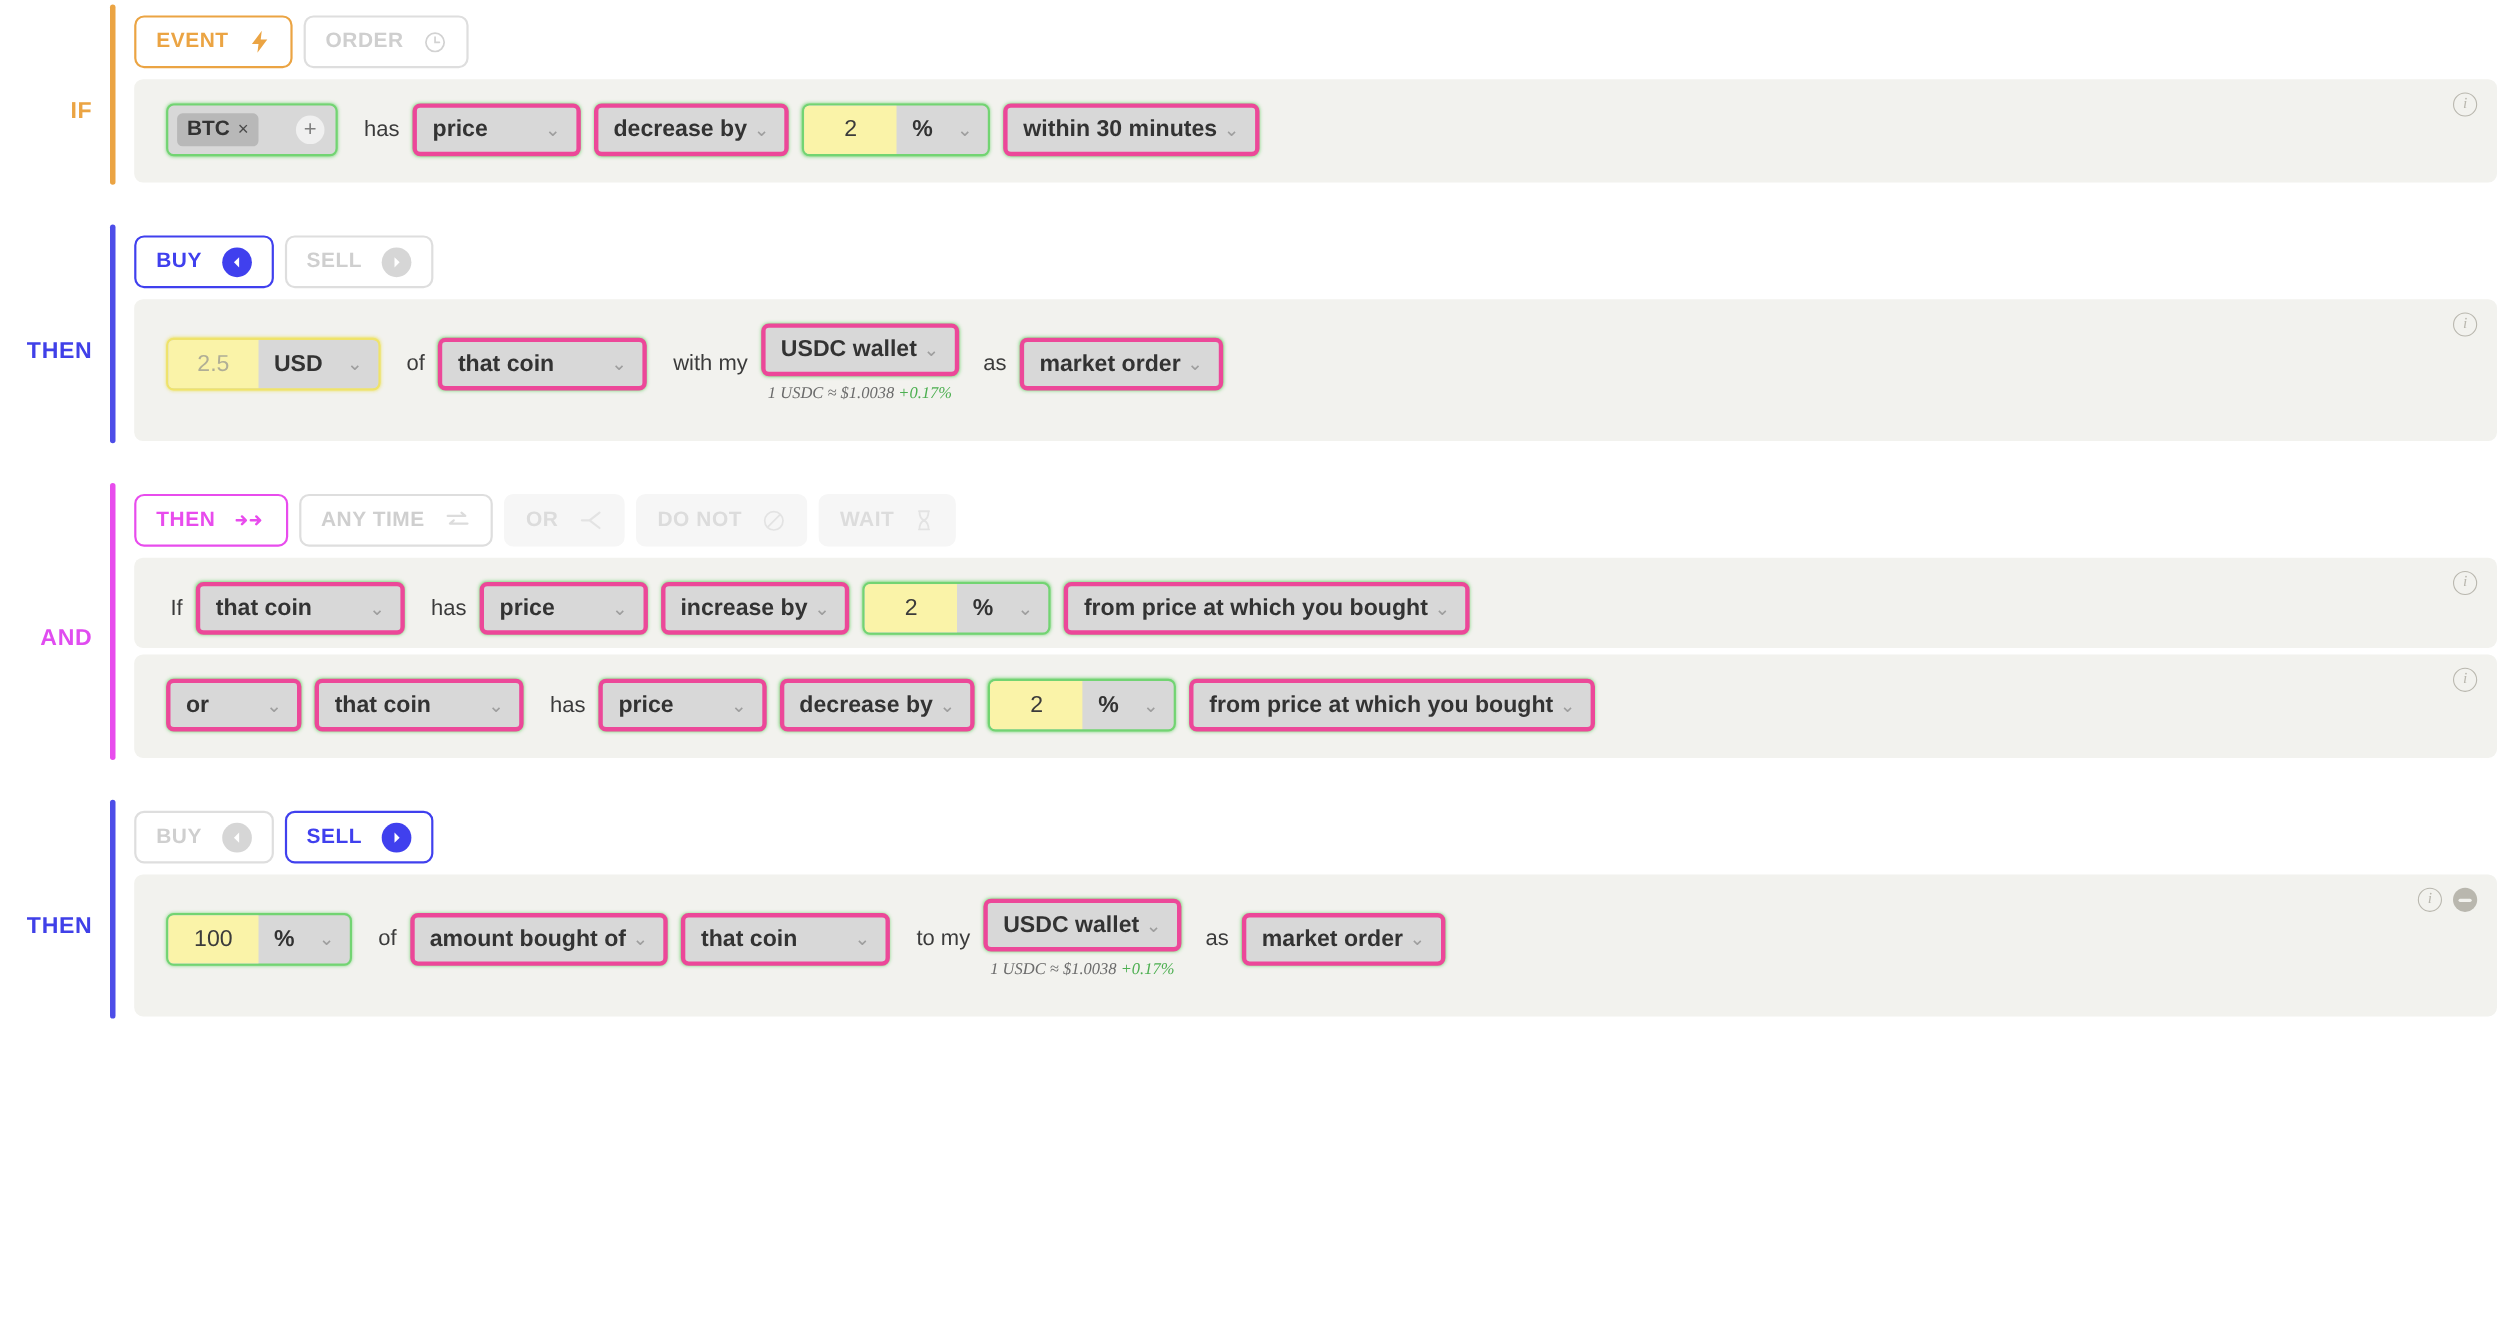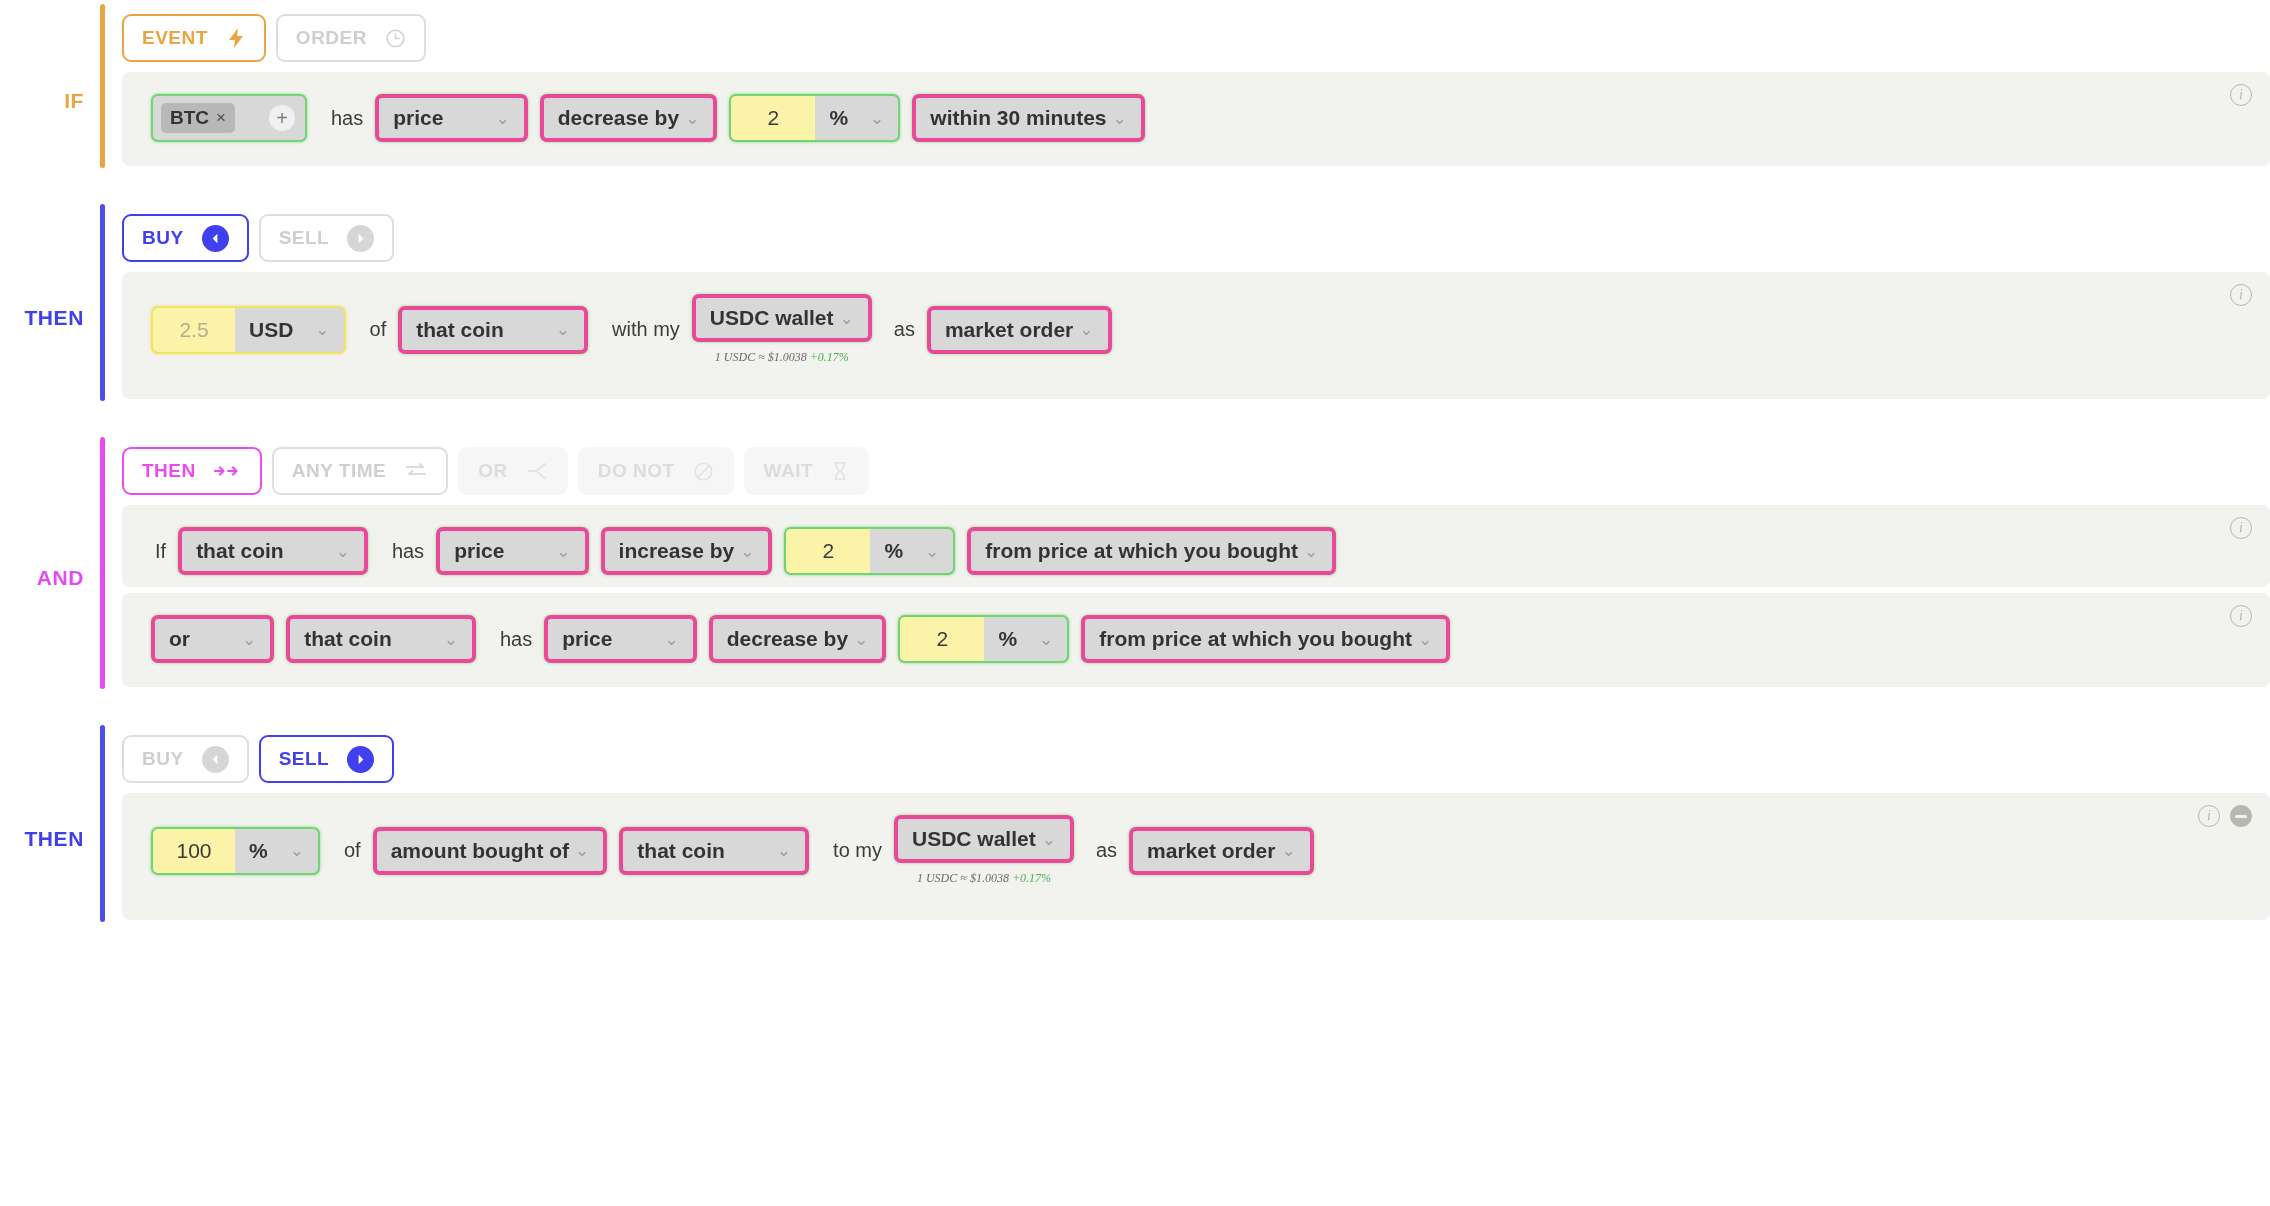--- a/index.html
+++ b/index.html
@@ -183,21 +183,21 @@
   .coin-chip .x { font-weight: normal; font-size: 17px; color: #4a4a4a; cursor: pointer; }
   .plus-btn {
     width: 26px; height: 26px; border-radius: 50%;
     background: #f0f0f0; color: #7e7e7e;
     display: flex; align-items: center; justify-content: center;
     font-size: 20px; line-height: 1; cursor: pointer;
   }
 
   
   .rate-note {
-    font-size: 12px; color: #6b6b6b;
+    font-size: 15px; color: #6b6b6b;
     font-family: "Liberation Serif", serif; font-style: italic;
     margin-top: 8px;
     white-space: nowrap;
   }
   .rate-note .pos { color: #4caf50; }
 </style>
 </head>
 <body>
 
 <div class="page">

